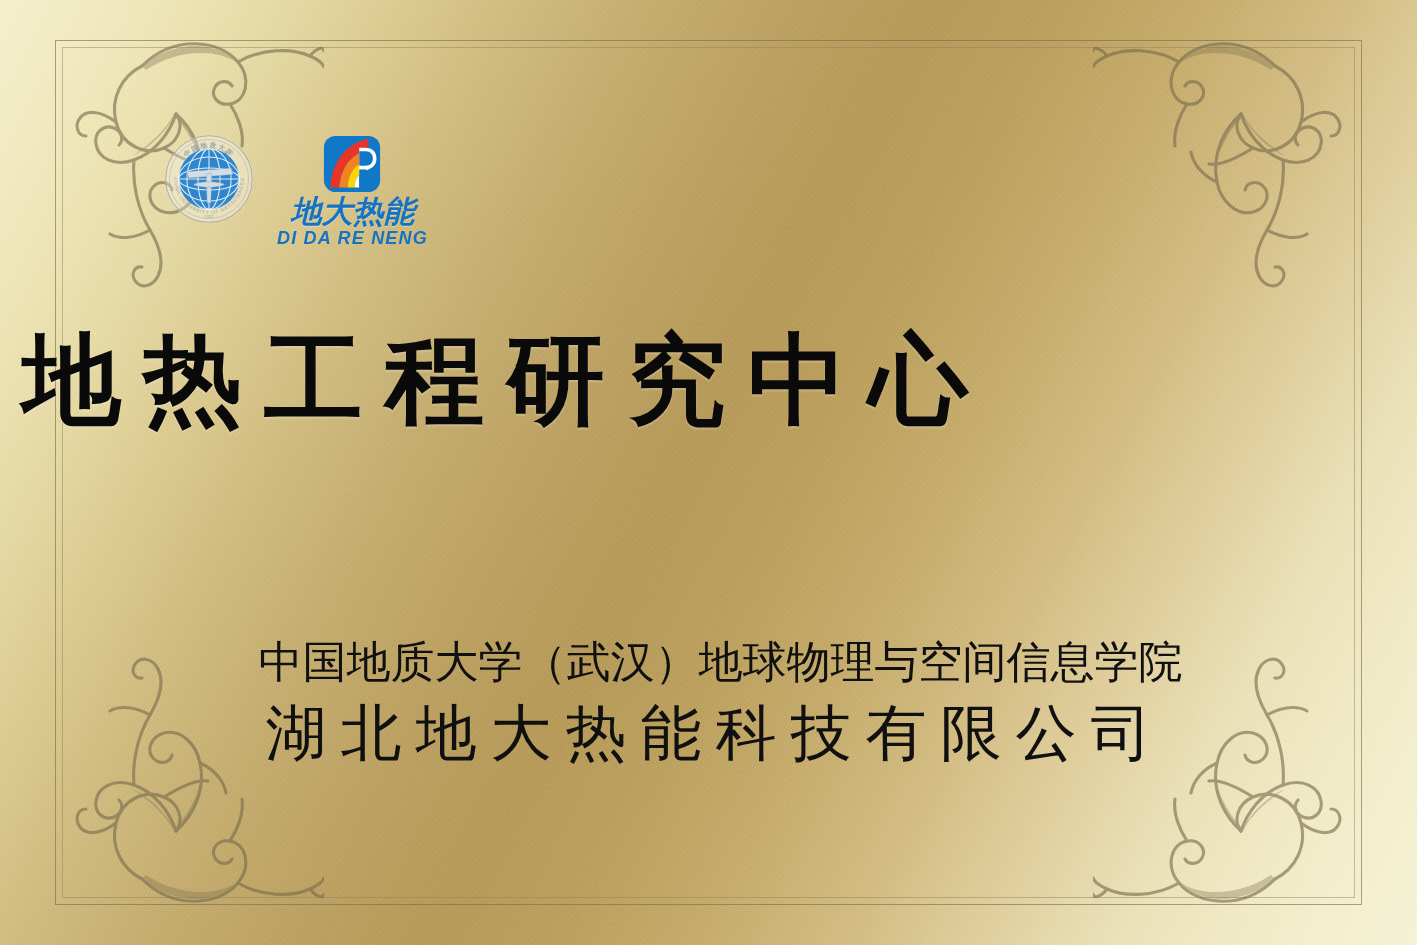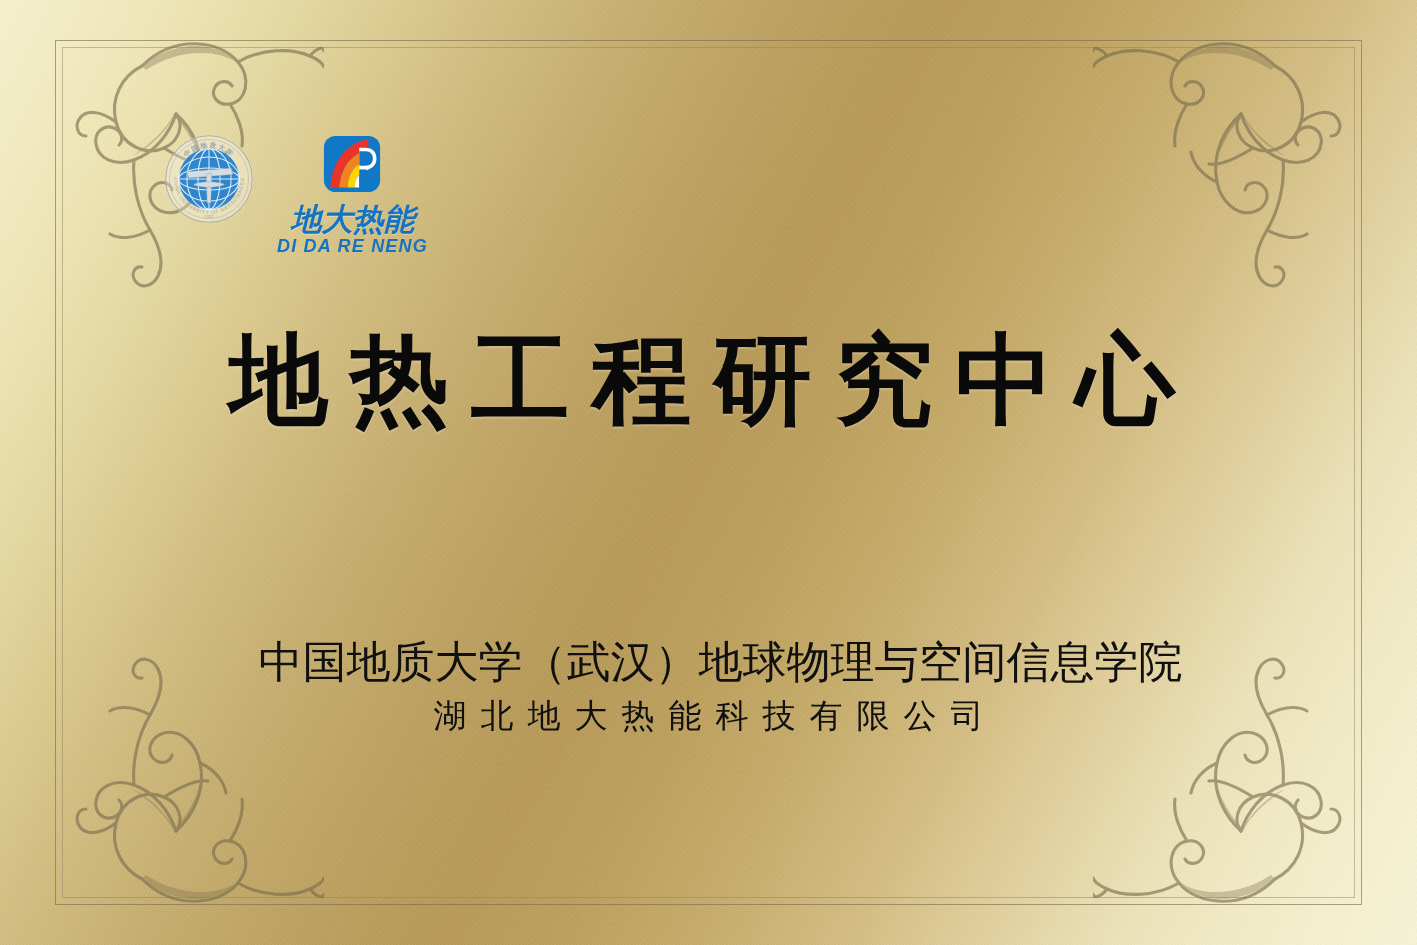--- a/index.html
+++ b/index.html
@@ -91,34 +91,34 @@
     display:flex;align-items:flex-start;gap:22px;
   }
   #univ-emblem{width:92px;height:92px;flex:0 0 auto;}
   #univ-emblem svg{display:block;}
 
   #brand-block{display:flex;flex-direction:column;align-items:center;margin-top:2px;}
   #brand-mark{width:58px;height:58px;}
   #brand-mark svg{display:block;}
   #brand-cn{
     font-size:31px;font-weight:bold;font-style:italic;color:#1573c4;
-    letter-spacing:0px;line-height:1;margin-top:11px;
+    letter-spacing:0px;line-height:1;margin-top:3px;
     font-family:"Liberation Sans","DejaVu Sans",sans-serif;
     white-space:nowrap;
     text-shadow:0 1px 0 rgba(255,255,255,.35);
   }
   #brand-en{
     font-size:18px;font-weight:bold;font-style:italic;color:#1573c4;
     letter-spacing:1.2px;line-height:1;margin-top:2px;white-space:nowrap;text-align:right;
   }
 
   
   #title{
     position:absolute;left:0;right:13px;top:328px;
-    text-align:center;
+    text-align:left;
     font-family:"DejaVu Sans","Liberation Sans",sans-serif;
     font-weight:bold;
     font-size:99px;
     line-height:1.06;
     color:#0a0a0a;
     letter-spacing:22px;
     text-indent:22px;
     white-space:nowrap;
     text-shadow:0 2px 2px rgba(255,255,255,.22);
   }
@@ -127,21 +127,21 @@
   #subtitle{
     position:absolute;left:0;right:0;top:636px;text-align:center;
   }
   #sub-line1{
     font-family:"DejaVu Sans","Liberation Sans",sans-serif;
     font-size:44px;color:#101010;line-height:1.18;
     letter-spacing:0px;white-space:nowrap;font-weight:normal;margin-left:24px;
   }
   #sub-line2{
     font-family:"DejaVu Sans","Liberation Sans",sans-serif;
-    font-size:33px;color:#101010;line-height:1.2;
+    font-size:61px;color:#101010;line-height:1.2;
     letter-spacing:14px;text-indent:14px;white-space:nowrap;
     margin-top:8px;font-weight:normal;
   }
 </style>
 </head>
 <body>
 
 <div id="plaque">
 
   <div id="brush"></div>

